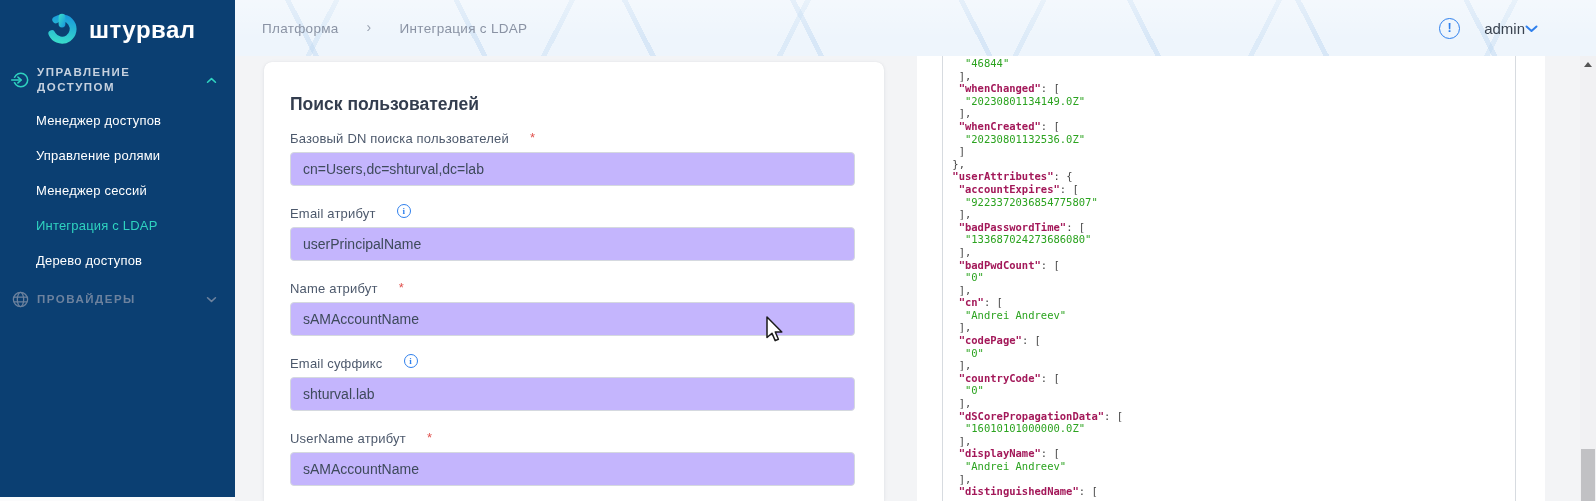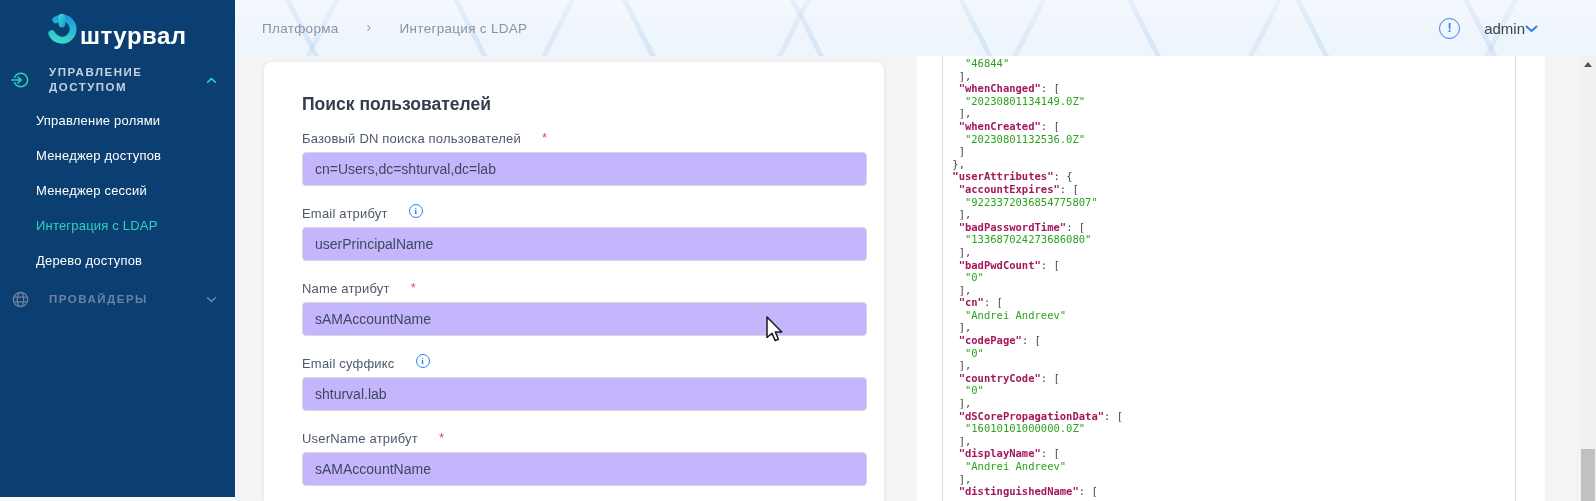--- a/index.html
+++ b/index.html
@@ -25,41 +25,41 @@
   .crumb-sep{font-size:14px;color:#9aa3b2;transform:translateY(-1px);}
   .top-right{position:absolute;right:58px;top:0;height:56px;display:flex;align-items:center;gap:24px;}
   .alert-icon{width:21px;height:21px;border:1.7px solid var(--blue);border-radius:50%;
     display:flex;align-items:center;justify-content:center;color:var(--blue);
     font-size:12.5px;font-weight:bold;cursor:pointer;}
   .user-chip{display:flex;align-items:center;cursor:pointer;}
   .user-name{font-size:15px;color:var(--user);}
 
   
   .sidebar{position:absolute;left:0;top:0;width:235px;height:497px;background:var(--navy);}
-  .logo{position:absolute;left:44px;top:10px;display:flex;align-items:flex-end;cursor:pointer;}
+  .logo{position:absolute;left:44px;top:10px;display:flex;align-items:center;gap:9px;cursor:pointer;}
   .logo-text{color:#fff;font-size:24px;font-weight:800;letter-spacing:.5px;}
   .nav{position:absolute;left:0;top:64px;width:235px;}
-  .sec-row{display:flex;align-items:center;min-height:32px;padding:0 18px 0 10px;cursor:pointer;gap:12px;}
+  .sec-row{display:flex;align-items:center;min-height:32px;padding:0 18px 0 10px;cursor:pointer;}
   .sec-icon{width:20px;height:20px;flex:none;margin-right:7px;display:flex;align-items:center;justify-content:center;}
   .sec-lines{display:flex;flex-direction:column;font-size:11.5px;line-height:15px;
     letter-spacing:1.5px;font-weight:600;color:var(--section-text);}
   .sec-row.muted .sec-lines{color:var(--muted-nav);}
   .sec-chev{margin-left:auto;display:flex;align-items:center;}
   .sec-items{margin:16px 0 0 0;}
   .nav-item{padding-left:36px;font-size:13px;line-height:17px;margin-bottom:18px;
     color:#fff;font-weight:500;cursor:pointer;letter-spacing:.2px;}
   .nav-item.active{color:var(--teal);}
   .sec-row.single{min-height:24px;margin-bottom:13px;}
   .bottom-sliver{position:absolute;left:0;top:497px;width:235px;height:4px;background:#fbfbfc;}
 
   
   .main-bg{position:absolute;left:235px;top:56px;width:1345px;height:445px;background:var(--page-bg);}
   .card{position:absolute;left:264px;top:62px;width:620px;height:439px;background:#fff;
     border-radius:8px 8px 0 0;box-shadow:0 1px 4px rgba(25,39,60,.08), 0 0 1px rgba(25,39,60,.1);
-    padding:32px 26px 0 38px;}
+    padding:32px 26px 0 26px;}
   .card-title{font-size:17.5px;font-weight:700;color:var(--heading);line-height:21px;margin-bottom:16px;}
   .form-field{margin-bottom:20px;}
   .field-label{display:flex;gap:21px;font-size:13px;color:var(--label);
     line-height:16px;margin-bottom:5px;letter-spacing:.2px;}
   .req{color:var(--red);font-size:13px;transform:translateY(-1px);}
   .info-ic{width:14px;height:14px;border:1.3px solid var(--blue);border-radius:50%;flex:none;
     display:flex;align-items:center;justify-content:center;color:var(--blue);
     font-size:9px;font-weight:bold;font-family:"Liberation Serif",serif;transform:translateY(-2px);cursor:pointer;}
   .form-field input{width:565px;height:34px;border:1px solid var(--input-border);border-radius:4px;
     padding:0 12px;font-size:14px;color:var(--input-text);font-family:"Liberation Sans",sans-serif;
@@ -119,22 +119,22 @@
             <span>УПРАВЛЕНИЕ</span>
             <span>ДОСТУПОМ</span>
           </div>
           <span class="sec-chev">
             <svg width="11" height="7" viewBox="0 0 12 8">
               <polyline points="1.5,6 6,1.8 10.5,6" fill="none" stroke="#2fd3c0" stroke-width="1.8" stroke-linecap="round" stroke-linejoin="round"></polyline>
             </svg>
           </span>
         </div>
         <div class="sec-items">
+          <div class="nav-item">Менеджер доступов</div>
           <div class="nav-item">Управление ролями</div>
-          <div class="nav-item">Менеджер доступов</div>
           <div class="nav-item">Менеджер сессий</div>
           <div class="nav-item active">Интеграция с LDAP</div>
           <div class="nav-item">Дерево доступов</div>
         </div>
         <div class="sec-row muted single">
           <span class="sec-icon">
             <svg width="19" height="19" viewBox="0 0 24 24">
               <g fill="none" stroke="#6d829e" stroke-width="1.6">
                 <circle cx="12" cy="12" r="9"></circle>
                 <ellipse cx="12" cy="12" rx="4" ry="9"></ellipse>

